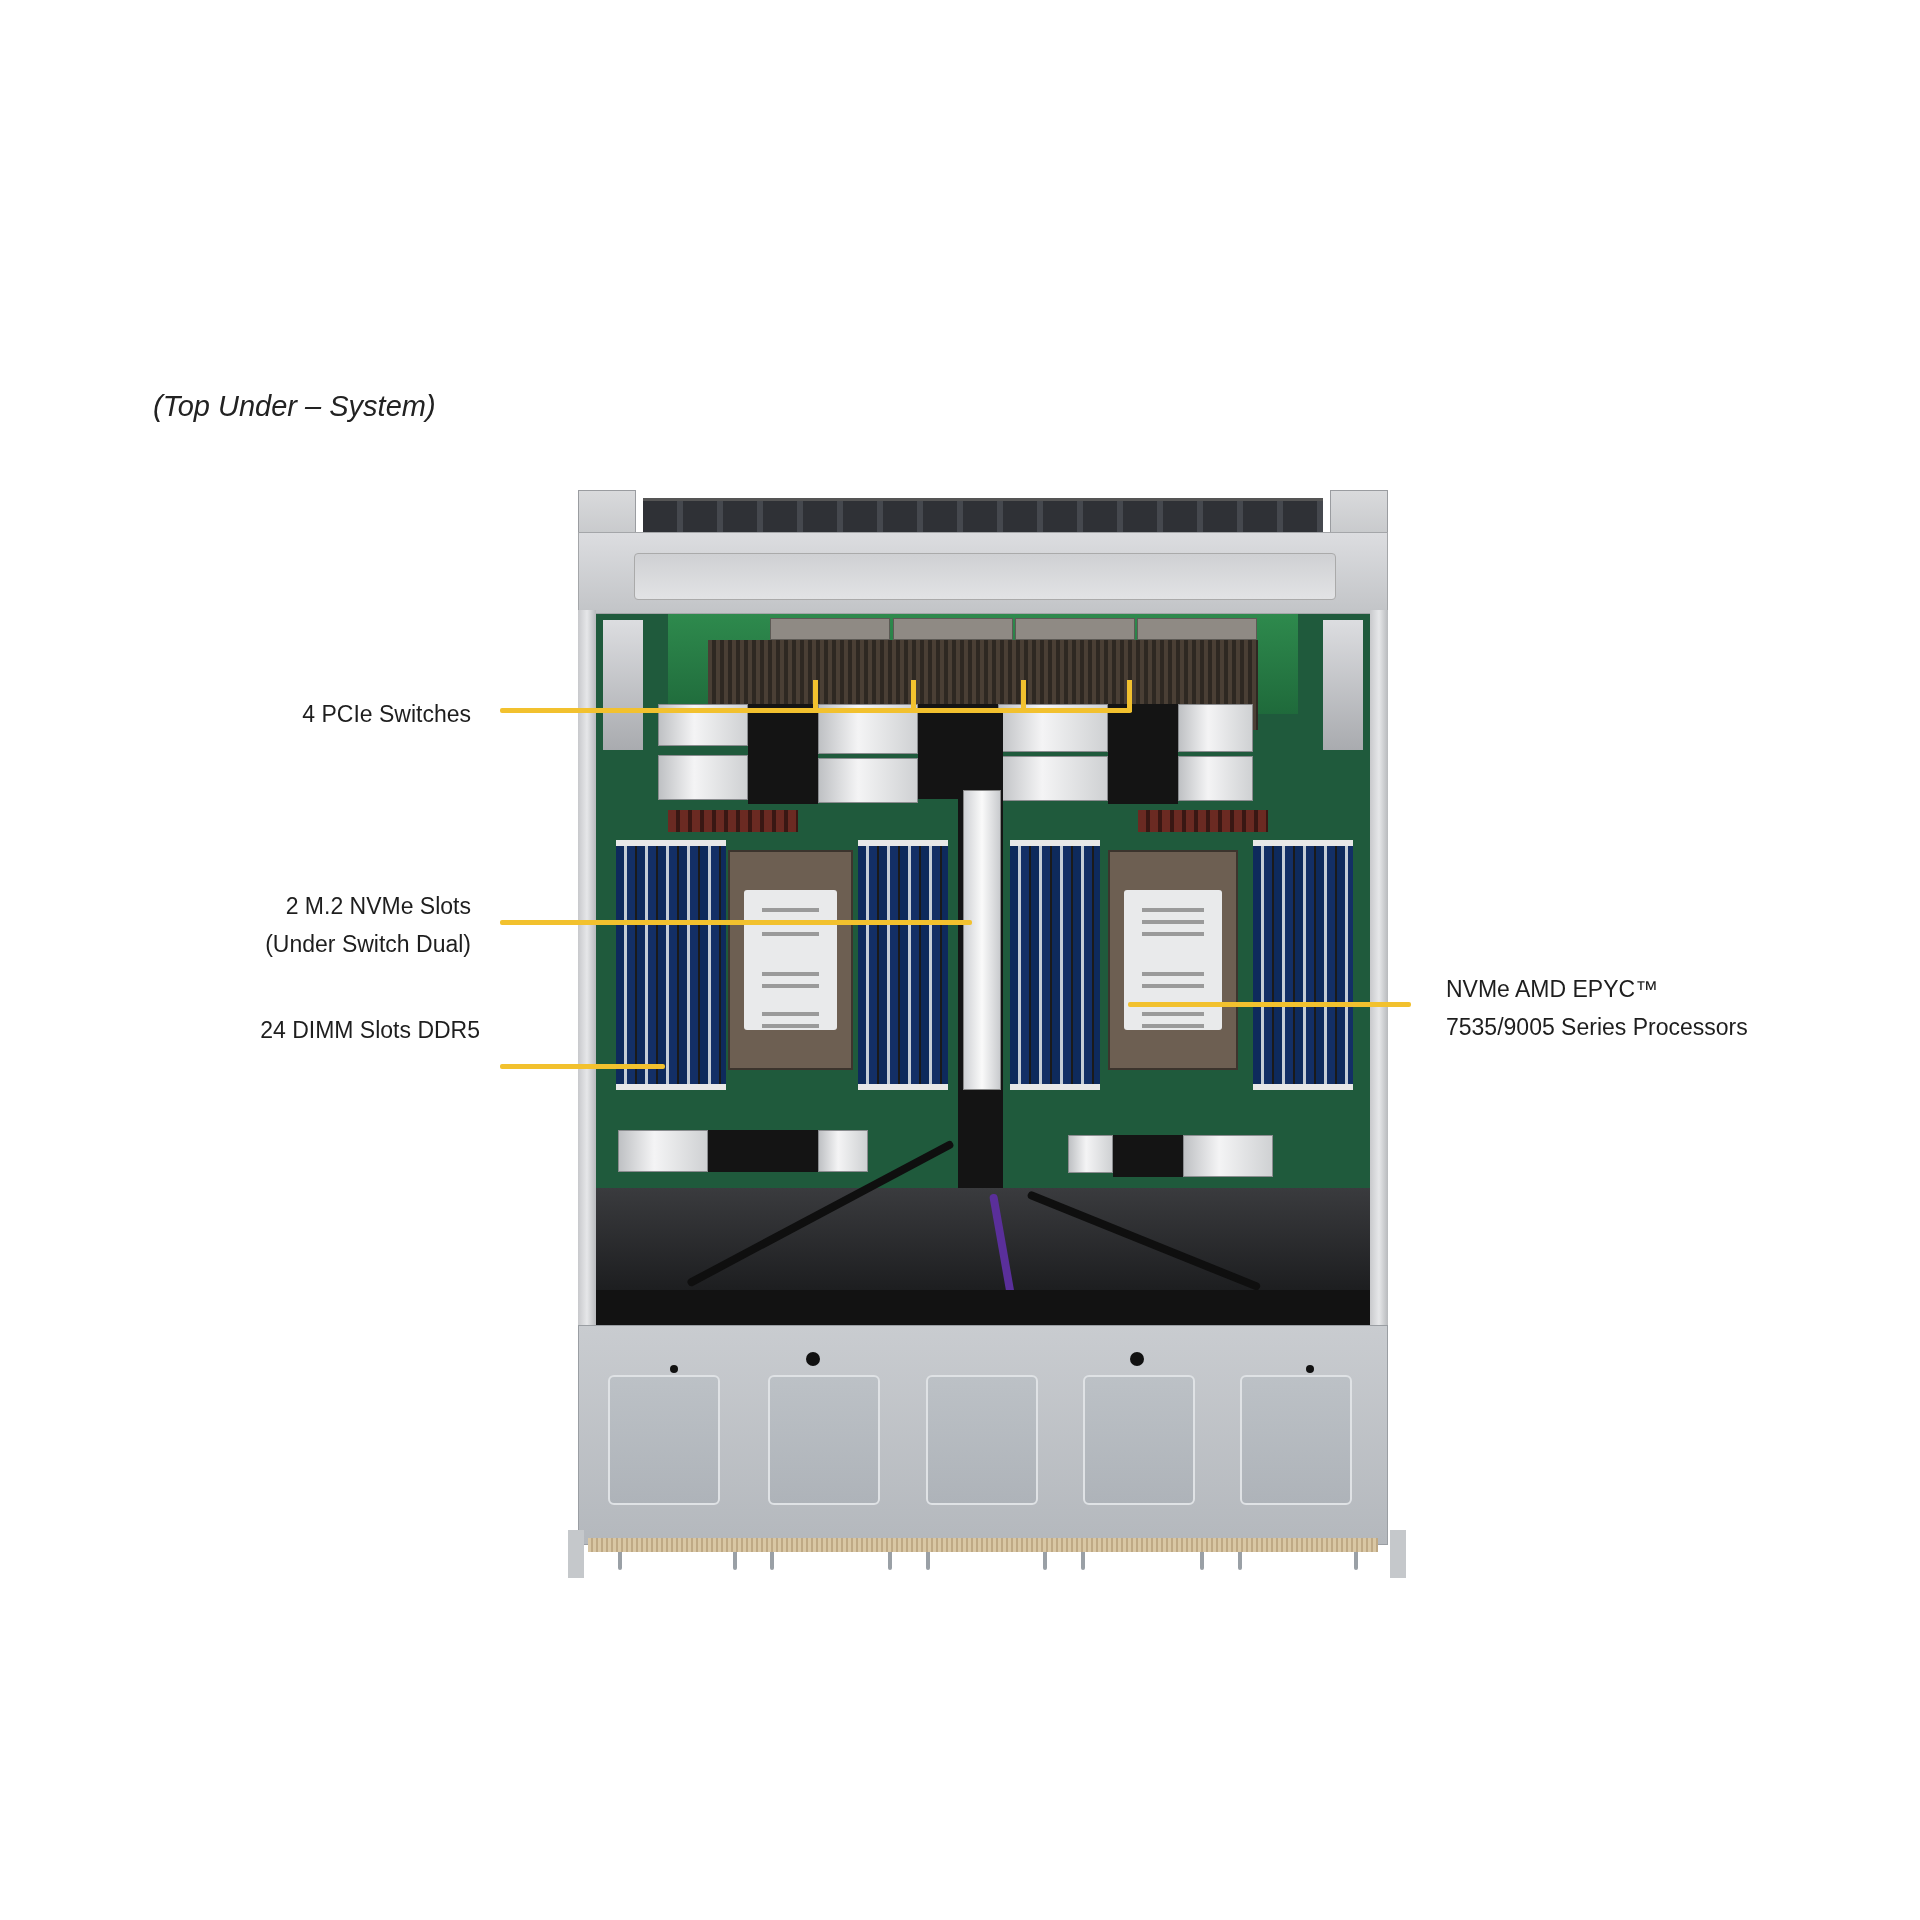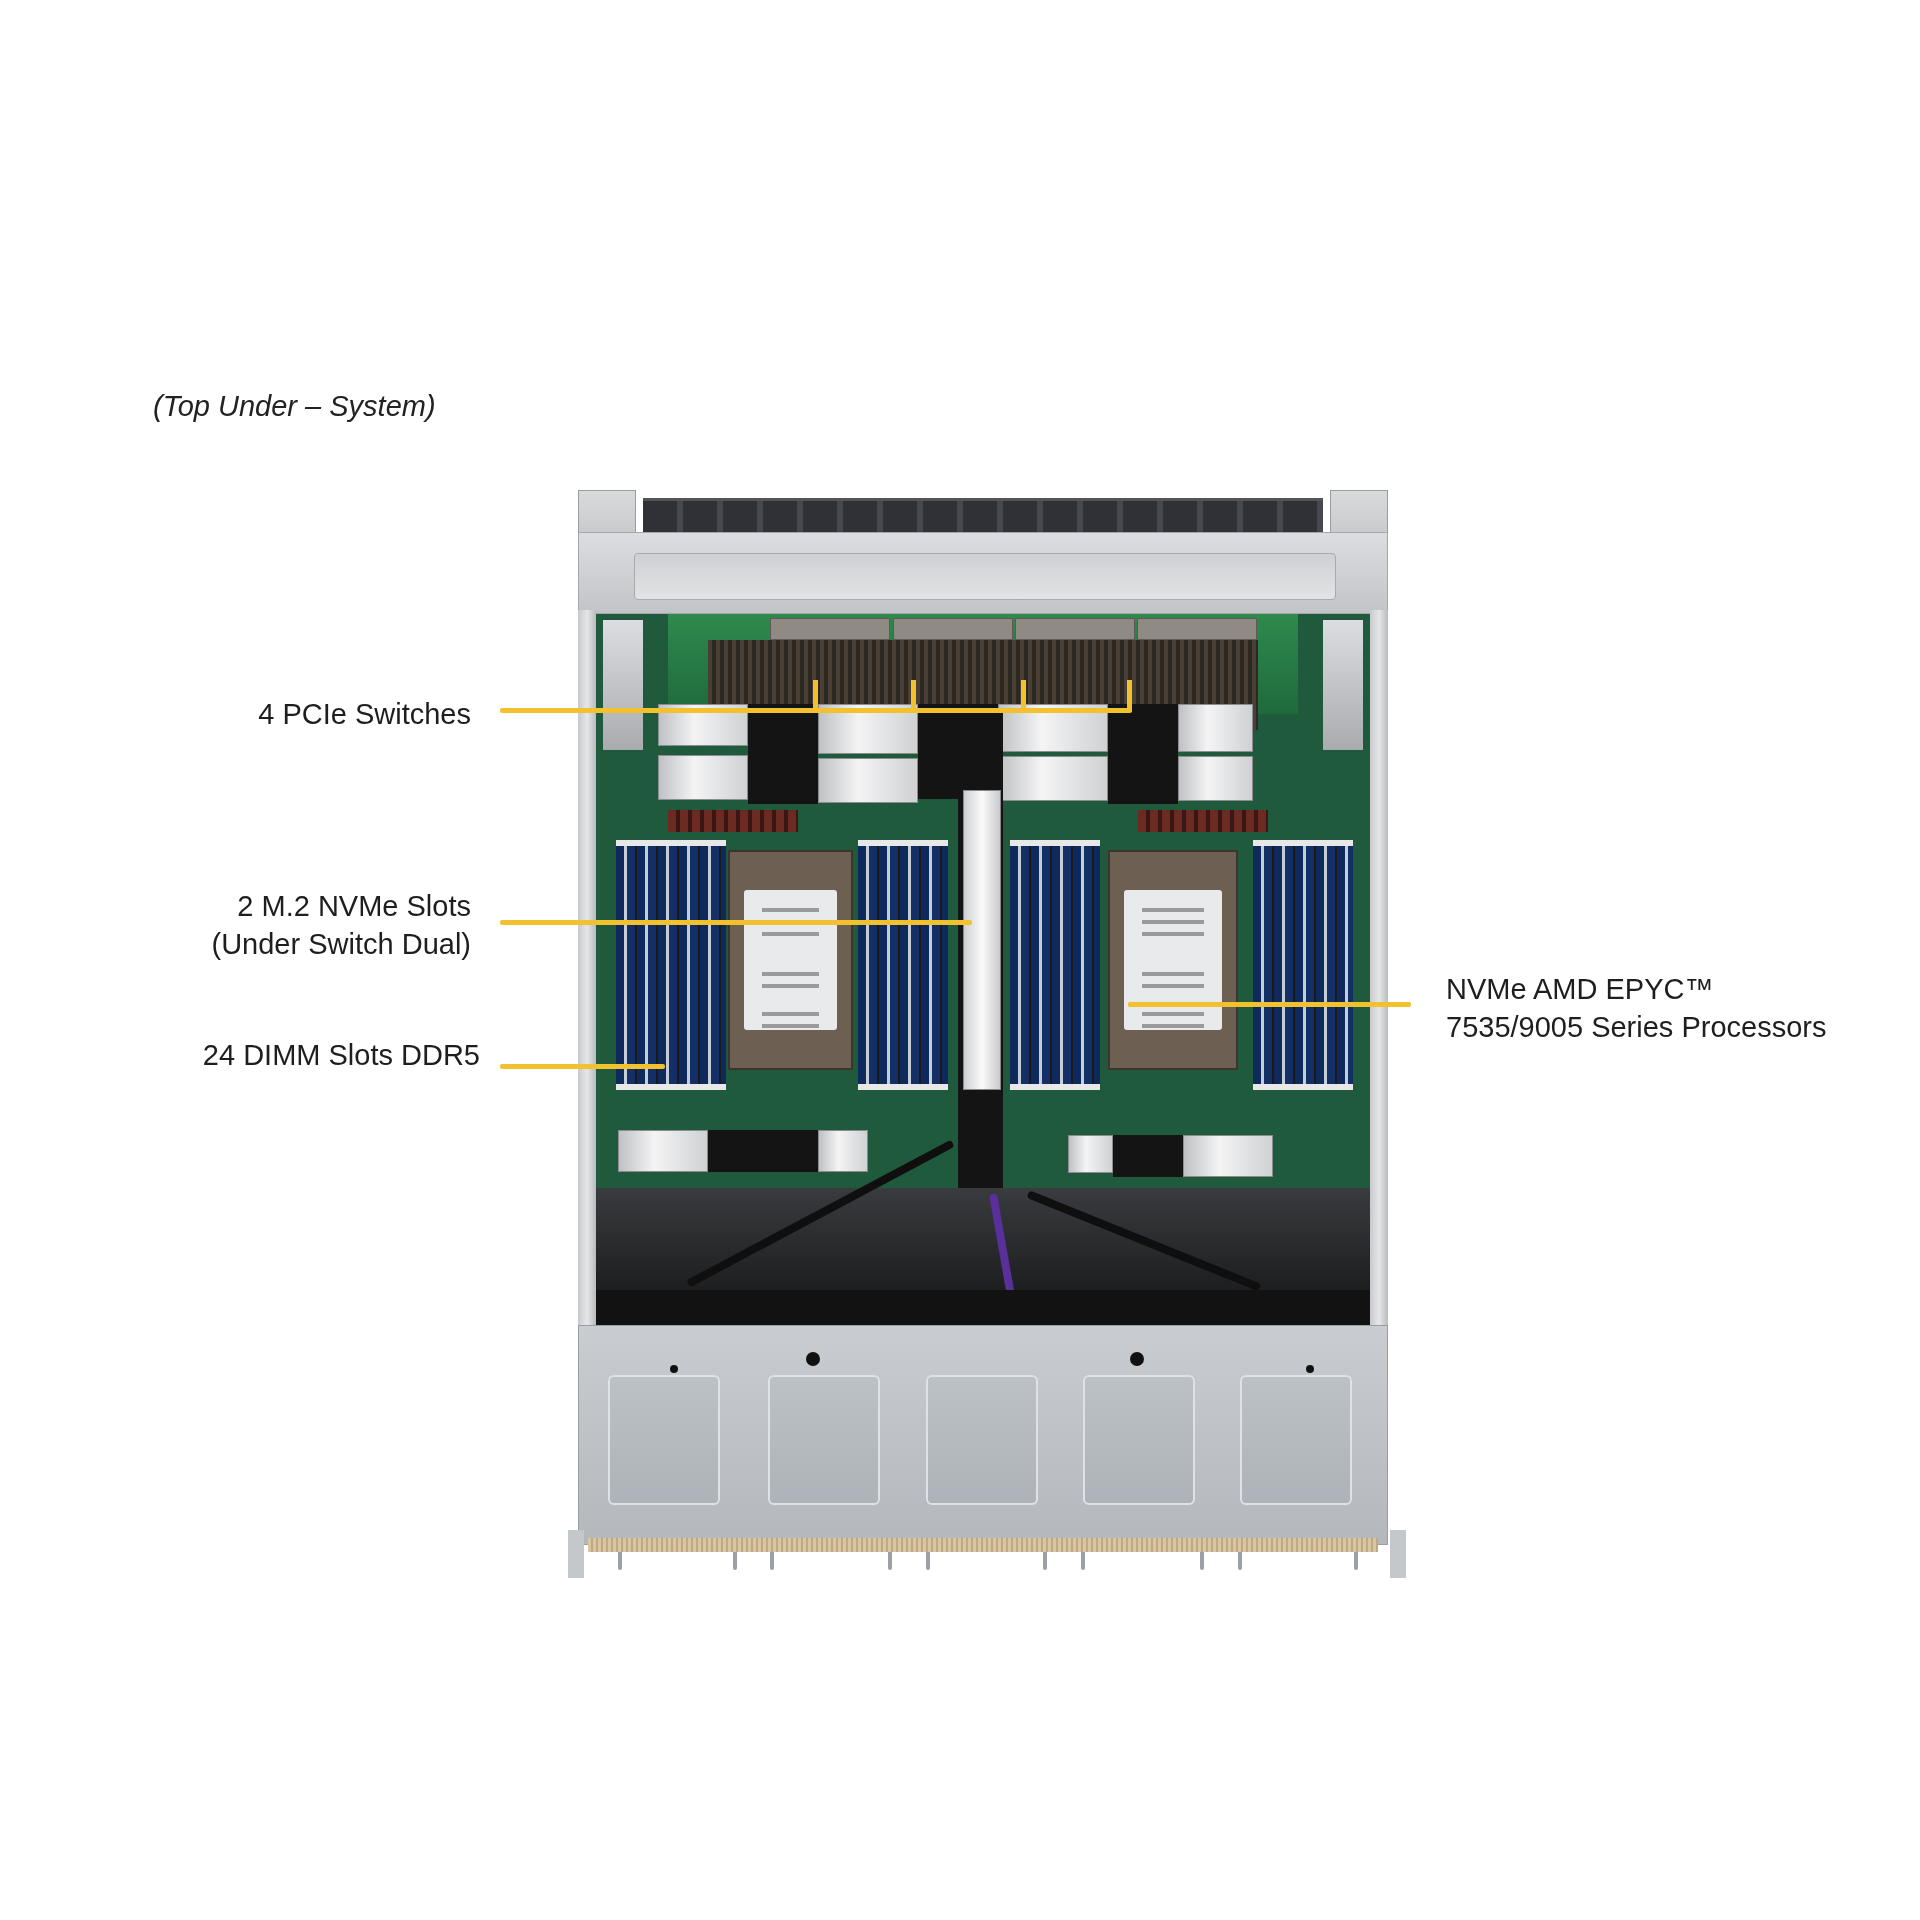--- a/index.html
+++ b/index.html
@@ -1,19 +1,19 @@
 <!DOCTYPE html>
 <html><head>
 <meta charset="utf-8">
 <style>
   html, body { margin: 0; padding: 0; background: #ffffff; }
   body { width: 1920px; height: 1920px; position: relative; overflow: hidden;
          font-family: "Liberation Sans", sans-serif; color: #1a1a1a; }
   .caption { position: absolute; left: 153px; top: 390px; font-size: 29px; font-style: italic; color: #222; }
-  .label { position: absolute; font-size: 29px; color: #1e1e1e; line-height: 38px; white-space: nowrap; }
+  .label { position: absolute; font-size: 23px; color: #1e1e1e; line-height: 38px; white-space: nowrap; }
   .label.right-align { text-align: right; }
   .leader { position: absolute; background: #F2C12E; height: 5px; border-radius: 2px; z-index: 5; }
   .tick { position: absolute; background: #F2C12E; width: 5px; z-index: 5; }
 
   
   .chassis { position: absolute; left: 548px; top: 490px; width: 870px; height: 1095px; }
   .part { position: absolute; box-sizing: border-box; }
   .top-rear-io { left: 95px; top: 8px; width: 680px; height: 50px; background: repeating-linear-gradient(90deg,#2f3136 0 34px,#45484e 34px 40px); border-top: 3px solid #555; }
   .ear { top: 0; width: 58px; height: 90px; background: linear-gradient(#d9dadc,#b7b9bc); border: 1px solid #9a9ca0; }
   .ear.l { left: 30px; } .ear.r { left: 782px; }
@@ -164,21 +164,21 @@
 <div class="tick" style="left:911px; top:680px; height:32px;"></div>
 <div class="tick" style="left:1021px; top:680px; height:32px;"></div>
 <div class="tick" style="left:1127px; top:680px; height:32px;"></div>
 
 <div class="label right-align" style="right:1449px; top:887px;">
   <div>2 M.2 NVMe Slots</div>
   <div>(Under Switch Dual)</div>
 </div>
 <div class="leader" style="left:500px; top:920px; width:472px;"></div>
 
-<div class="label right-align" style="right:1440px; top:1036px;">
+<div class="label right-align" style="right:1440px; top:1011px;">
   <div>24 DIMM Slots DDR5</div>
 </div>
 <div class="leader" style="left:500px; top:1064px; width:165px;"></div>
 
 <div class="label" style="left:1446px; top:970px;">
   <div>NVMe AMD EPYC™</div>
   <div>7535/9005 Series Processors</div>
 </div>
 <div class="leader" style="left:1128px; top:1002px; width:283px;"></div>
 

